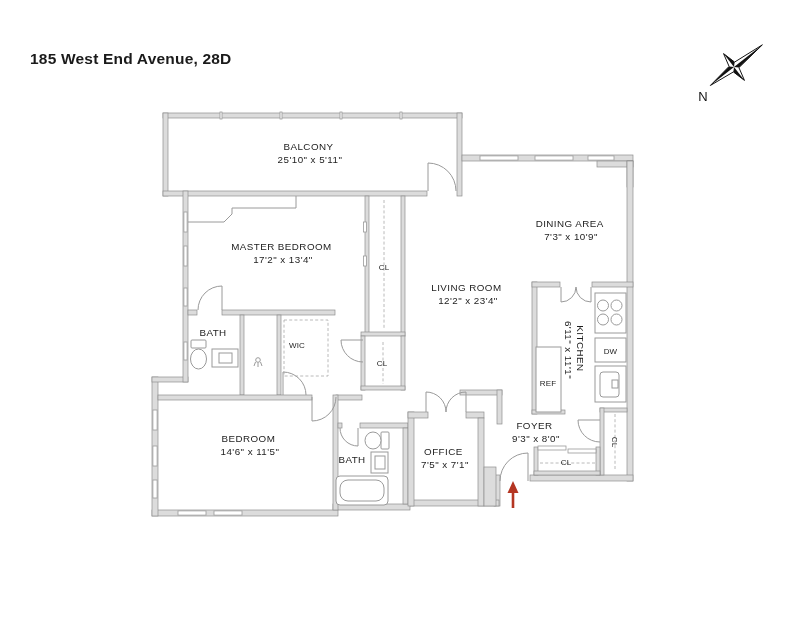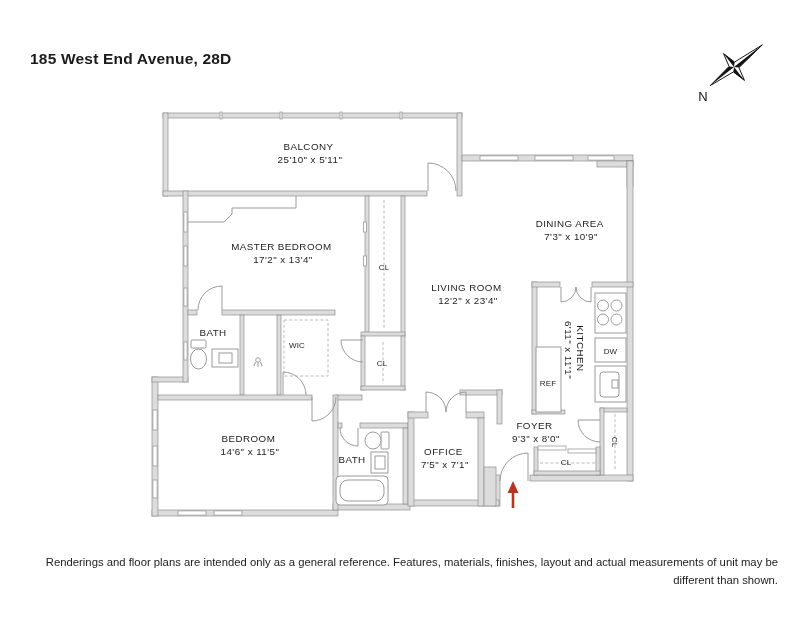--- a/index.html
+++ b/index.html
@@ -1,17 +1,17 @@
 <!DOCTYPE html>
 <html><head>
 <meta charset="utf-8">
 <style>
   html,body{margin:0;padding:0;background:#ffffff;}
   #canvas{position:relative;width:800px;height:618px;background:#fff;overflow:hidden;
-          font-family:"Liberation Sans",sans-serif;text-align:right;}
+          font-family:"Liberation Sans",sans-serif;}
   #plan-title{position:absolute;left:30px;top:50px;font-size:15.5px;font-weight:bold;
               color:#1a1a1a;letter-spacing:.2px;}
   #disclaimer{position:absolute;left:30px;top:554px;width:748px;font-size:11.3px;
               line-height:1.55;color:#222;}
   svg{position:absolute;left:0;top:0;}
   .wall{fill:#dcdcdc;stroke:#8f8f8f;stroke-width:.7;}
   .ln{fill:none;stroke:#9a9a9a;stroke-width:1;}
   .fx{fill:#fff;stroke:#9a9a9a;stroke-width:1;}
   .win{fill:#fff;stroke:#9a9a9a;stroke-width:.8;}
   .dash{fill:none;stroke:#a8a8a8;stroke-width:.8;stroke-dasharray:3 2.2;}
@@ -224,14 +224,13 @@
 
       <text class="lbl sm" x="384" y="270">CL</text>
       <text class="lbl sm" x="382" y="366">CL</text>
       <text class="lbl sm" x="566" y="465">CL</text>
       <text class="lbl sm" transform="translate(612,442) rotate(90)" x="0" y="0">CL</text>
       <text class="lbl sm" x="548" y="386">REF</text>
       <text class="lbl sm" x="610.5" y="353.5">DW</text>
     </g>
   </svg>
 
-  <div id="disclaimer">Renderings and floor plans are intended only as a general reference. Features, materials, finishes, layout and actual measurements of unit may be different than shown.</div>
 </div>
 
 </body></html>

